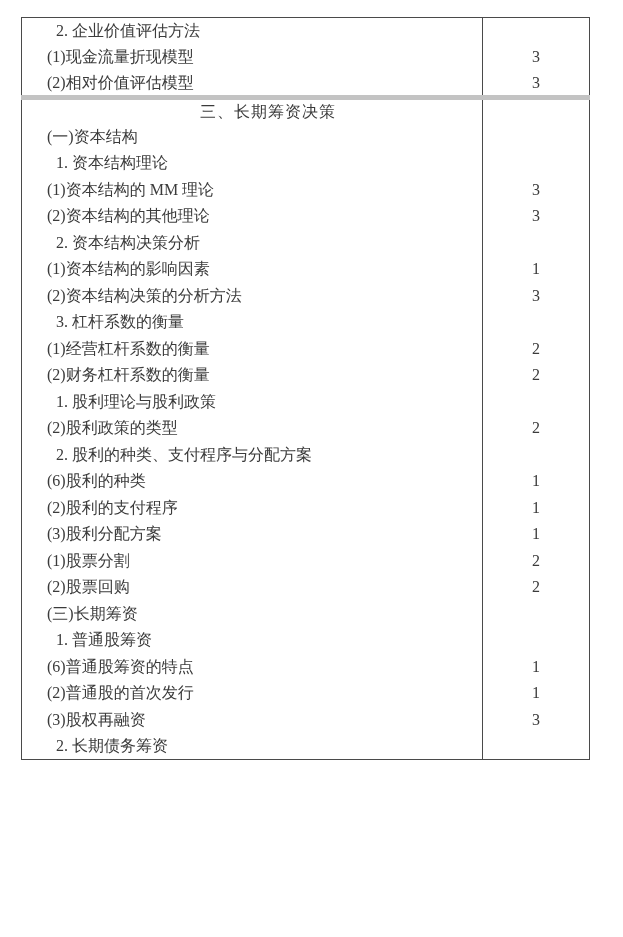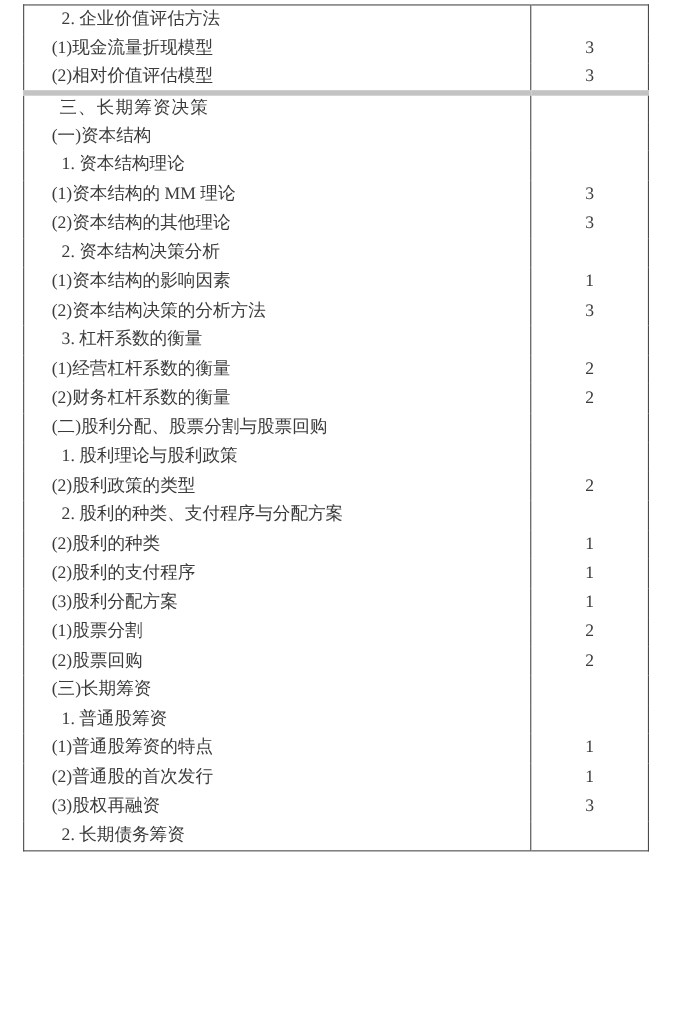--- a/index.html
+++ b/index.html
@@ -11,40 +11,40 @@
     position: relative;
     width: 623px;
     height: 937px;
     background: #ffffff;
     overflow: hidden;
     font-family: "Liberation Serif", "DejaVu Serif", serif;
   }
   table.syllabus {
     position: absolute;
     left: 21px;
-    top: 4px;
+    top: 17px;
     border-collapse: collapse;
     table-layout: fixed;
     border: 1.5px solid #4a4a4a;
   }
   table.syllabus col.c-label { width: 461px; }
   table.syllabus col.c-value { width: 107px; }
   table.syllabus tr { height: 26.5px; }
   table.syllabus td {
     padding: 0;
     vertical-align: middle;
     font-size: 16px;
     color: #3b3b3b;
     line-height: 1;
     white-space: nowrap;
     overflow: hidden;
   }
   td.cell-label { border-right: 1.5px solid #4a4a4a; }
   td.cell-value { text-align: center; font-family: "Liberation Serif", "DejaVu Serif", serif; }
-  tr.lvl-sec td.cell-label { padding-left: 32px; letter-spacing: 1px; }
+  tr.lvl-sec td.cell-label { padding-left: 32px; letter-spacing: 1px; text-align: center; }
   tr.lvl-num td.cell-label { padding-left: 34px; }
   tr.lvl-par td.cell-label { padding-left: 25px; }
   tr.divider-before td { border-top: 5px solid #c3c3c3; }
 </style>
 </head>
 <body>
 
 <div class="page">
   <table class="syllabus">
     <colgroup>
@@ -101,38 +101,34 @@
           <td class="cell-value"></td>
         </tr>
         <tr class="lvl-par">
           <td class="cell-label">(1)经营杠杆系数的衡量</td>
           <td class="cell-value">2</td>
         </tr>
         <tr class="lvl-par">
           <td class="cell-label">(2)财务杠杆系数的衡量</td>
           <td class="cell-value">2</td>
         </tr>
-        <tr class="lvl-par">
-          <td class="cell-label">(二)股利分配、股票分割与股票回购</td>
-          <td class="cell-value"></td>
-        </tr>
         <tr class="lvl-num">
           <td class="cell-label">1. 股利理论与股利政策</td>
           <td class="cell-value"></td>
         </tr>
         <tr class="lvl-par">
           <td class="cell-label">(2)股利政策的类型</td>
           <td class="cell-value">2</td>
         </tr>
         <tr class="lvl-num">
           <td class="cell-label">2. 股利的种类、支付程序与分配方案</td>
           <td class="cell-value"></td>
         </tr>
         <tr class="lvl-par">
-          <td class="cell-label">(2)股利的种类</td>
+          <td class="cell-label">(6)股利的种类</td>
           <td class="cell-value">1</td>
         </tr>
         <tr class="lvl-par">
           <td class="cell-label">(2)股利的支付程序</td>
           <td class="cell-value">1</td>
         </tr>
         <tr class="lvl-par">
           <td class="cell-label">(3)股利分配方案</td>
           <td class="cell-value">1</td>
         </tr>
@@ -146,21 +142,21 @@
         </tr>
         <tr class="lvl-par">
           <td class="cell-label">(三)长期筹资</td>
           <td class="cell-value"></td>
         </tr>
         <tr class="lvl-num">
           <td class="cell-label">1. 普通股筹资</td>
           <td class="cell-value"></td>
         </tr>
         <tr class="lvl-par">
-          <td class="cell-label">(1)普通股筹资的特点</td>
+          <td class="cell-label">(6)普通股筹资的特点</td>
           <td class="cell-value">1</td>
         </tr>
         <tr class="lvl-par">
           <td class="cell-label">(2)普通股的首次发行</td>
           <td class="cell-value">1</td>
         </tr>
         <tr class="lvl-par">
           <td class="cell-label">(3)股权再融资</td>
           <td class="cell-value">3</td>
         </tr>

